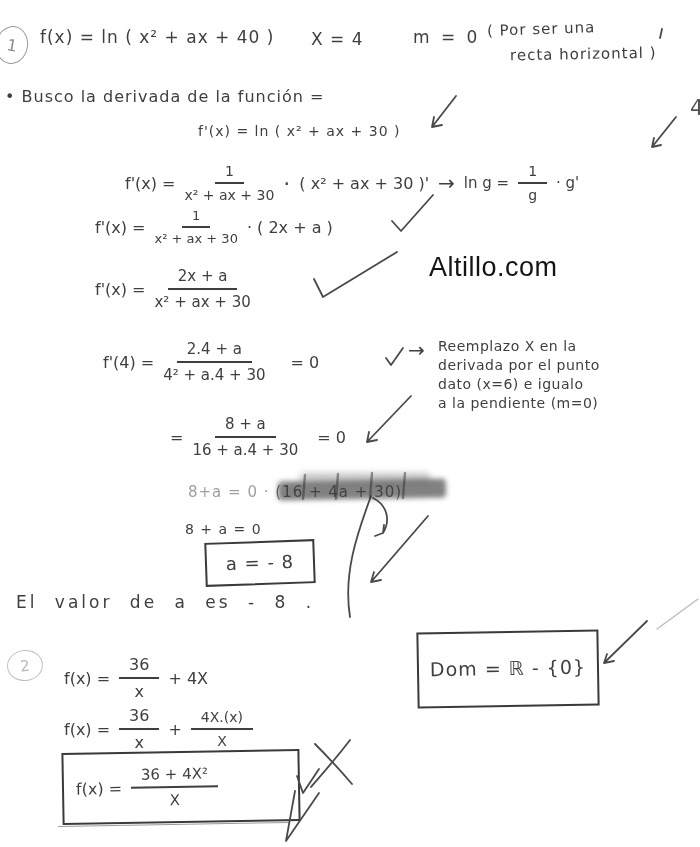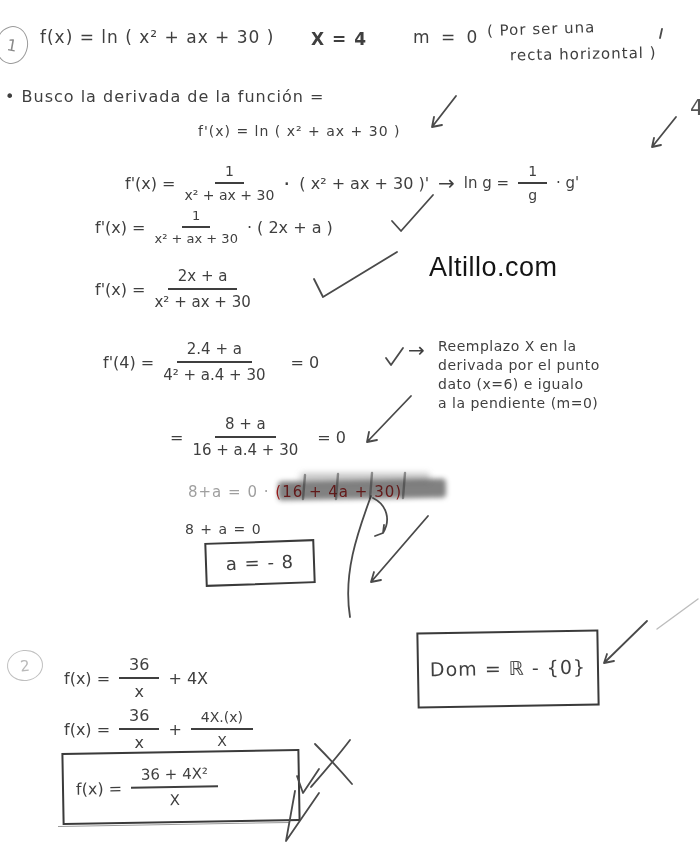--- a/index.html
+++ b/index.html
@@ -12,38 +12,38 @@
   .frac .fnum{padding:0 10px 3px 10px;border-bottom:2px solid #3f3f3f;}
   .frac .fden{padding-top:3px;}
   .circ{position:absolute;border:1.6px solid #9a9a9a;border-radius:50%;
         display:flex;align-items:center;justify-content:center;color:#8a8a8a;}
   .bx{position:absolute;border:2px solid #3a3a3a;display:flex;align-items:center;justify-content:center;}
   .wm{position:absolute;font-family:"Liberation Sans",sans-serif;color:#141414;letter-spacing:0.5px;}
   .r-1{transform:rotate(-1deg);} .r-2{transform:rotate(-2deg);}
   .gray{color:#9f9f9f;}
   .smudgeband{position:absolute;background:rgba(25,25,25,0.55);filter:blur(2.5px);border-radius:4px;}
   .smudgeband2{position:absolute;background:rgba(70,70,70,0.30);filter:blur(3px);border-radius:4px;}
-  .darktext{color:#b91c1c;filter:blur(0.6px);border-radius:6px;}
+  .darktext{color:#737373;filter:blur(0.6px);border-radius:6px;}
   svg.strokes{position:absolute;left:0;top:0;pointer-events:none;}
   svg.strokes path{fill:none;stroke:#4a4a4a;stroke-width:1.8;stroke-linecap:round;stroke-linejoin:round;}
   svg.strokes path.faint{stroke:#bdbdbd;stroke-width:1.4;}
   svg.strokes path.smear{stroke:rgba(40,40,40,0.45);stroke-width:2.4;}
 </style>
 </head>
 <body>
 
 <div class="page">
 
   <div class="circ" style="left:-4px;top:26px;width:30px;height:36px;transform:rotate(10deg);font-size:16px;">
     <span>1</span>
   </div>
 
-  <div class="hw" style="left:40px;top:28px;font-size:17px;">f(x) = ln ( x² + ax + 30 )</div>
+  <div class="hw" style="left:40px;top:28px;font-size:17px;">f(x) = ln ( x² + ax + 40 )</div>
 
-  <div class="hw" style="left:311px;top:30px;font-size:17px;font-weight:bold;">X = 4</div>
+  <div class="hw" style="left:311px;top:30px;font-size:17px;">X = 4</div>
 
   <div class="hw" style="left:413px;top:28px;font-size:17px;letter-spacing:3px;">m = 0</div>
 
   <div class="hw r-2" style="left:487px;top:21px;font-size:15px;">( Por ser una</div>
   <div class="hw r-1" style="left:510px;top:46px;font-size:15px;">recta horizontal )</div>
 
   <div class="hw" style="left:5px;top:88px;font-size:16px;">• Busco la derivada de la función =</div>
 
   <div class="hw" style="left:198px;top:123px;font-size:14px;">f'(x) = ln ( x² + ax + 30 )</div>
 
@@ -116,20 +116,21 @@
   </div>
   <div class="smudgeband r-1" style="left:278px;top:480px;width:168px;height:19px;"></div>
   <div class="smudgeband2" style="left:300px;top:473px;width:130px;height:9px;"></div>
 
   <div class="hw" style="left:185px;top:521px;font-size:14px;">8 + a = 0</div>
 
   <div class="bx r-2" style="left:205px;top:541px;width:106px;height:40px;">
     <span class="hw" style="position:static;font-size:18px;">a = - 8</span>
   </div>
 
+  <div class="hw" style="left:16px;top:593px;font-size:17px;letter-spacing:3px;word-spacing:9px;">El valor de a es - 8 .</div>
 
   <div class="circ" style="left:7px;top:650px;width:34px;height:29px;border-color:#bfbfbf;color:#b9b9b9;font-size:15px;transform:rotate(-6deg);">
     <span>2</span>
   </div>
 
   <div class="row" style="left:64px;top:655px;font-size:16px;">
     <span>f(x) =</span>
     <span class="frac" style="font-size:16px;">
       <span class="fnum">36</span>
       <span class="fden">x</span>

